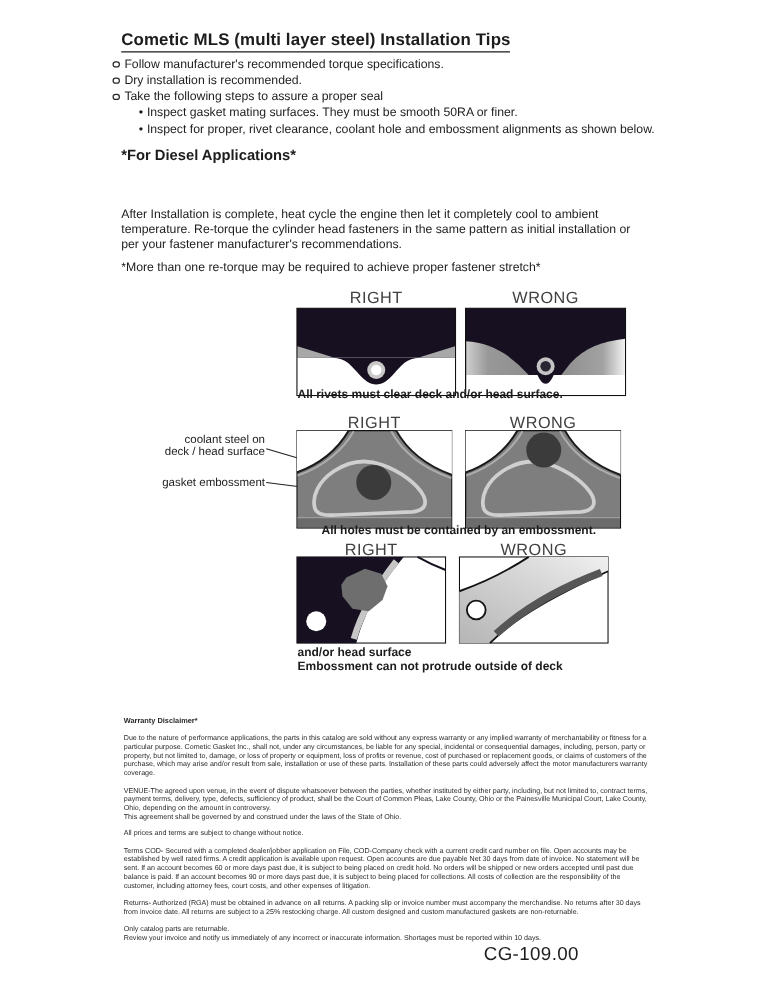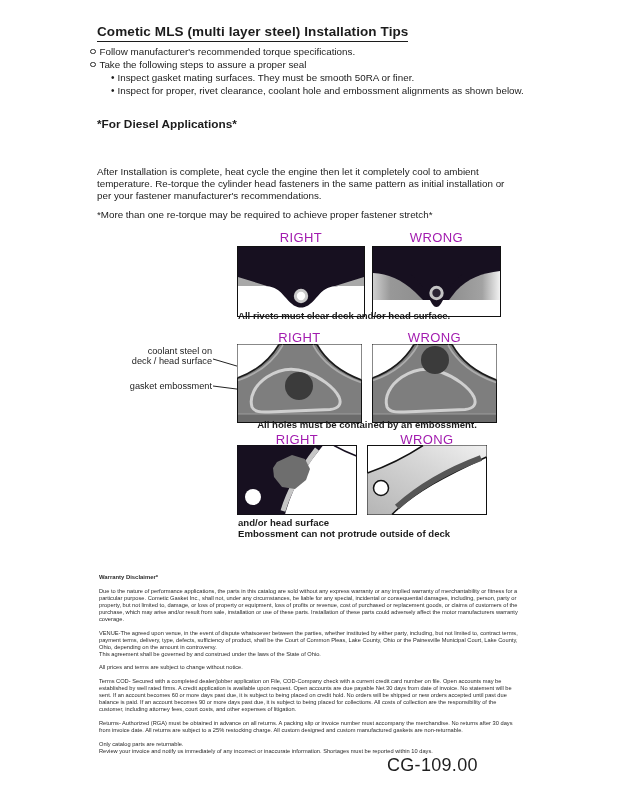--- a/index.html
+++ b/index.html
@@ -20,45 +20,49 @@
     width:3.5px;height:3.5px;border:1px solid #2a2a2a;border-radius:50%;
     display:inline-block;margin-right:4px;flex:0 0 auto;align-self:center;
   }
   .sub{padding-left:21px;}
   .fdot{font-size:10px;margin-right:3px;flex:0 0 auto;}
   .h2{left:97px;top:117px;font-size:11.8px;font-weight:bold;}
   .para{font-size:9.8px;line-height:11.8px;width:420px;left:97px;}
   .p1{top:134px;}
   .p2{top:166px;}
   .pnote{top:209px;}
-  .dglabel{font-size:13px;letter-spacing:0.4px;text-align:center;color:#a21caf;}
+  .dglabel{font-size:13px;letter-spacing:0.4px;text-align:center;color:#404040;}
   .caption{font-size:9.6px;font-weight:bold;line-height:11px;}
   .smlabel{font-size:9.2px;line-height:10.2px;text-align:right;color:#222;}
   .panel svg{display:block;}
   .warranty{
     left:99px;top:574px;width:420px;font-size:5.7px;line-height:7.1px;color:#2a2a2a;
   }
   .warranty .whead{font-size:5.9px;font-weight:bold;margin-bottom:6.5px;}
   .wp{margin:0 0 6.5px 0;}
   .wp-tight{margin:0;}
   .footer-code{
-    left:387px;top:755px;font-size:18px;letter-spacing:0.3px;color:#1f1f1f;
+    left:387px;top:755px;font-size:15px;letter-spacing:0.3px;color:#1f1f1f;
   }
 </style>
 </head>
 <body>
 
 <div class="page">
 
   <div class="abs title">Cometic MLS (multi layer steel) Installation Tips</div>
 
   <div class="abs bullets">
     <div class="brow">
       <span class="odot"></span>
       <span class="txt">Follow manufacturer's recommended torque specifications.</span>
+    </div>
+    <div class="brow">
+      <span class="odot"></span>
+      <span class="txt">Dry installation is recommended.</span>
     </div>
     <div class="brow">
       <span class="odot"></span>
       <span class="txt">Take the following steps to assure a proper seal</span>
     </div>
     <div class="brow sub">
       <span class="fdot">•</span>
       <span class="txt">Inspect gasket mating surfaces.  They must be smooth 50RA or finer.</span>
     </div>
     <div class="brow sub">

